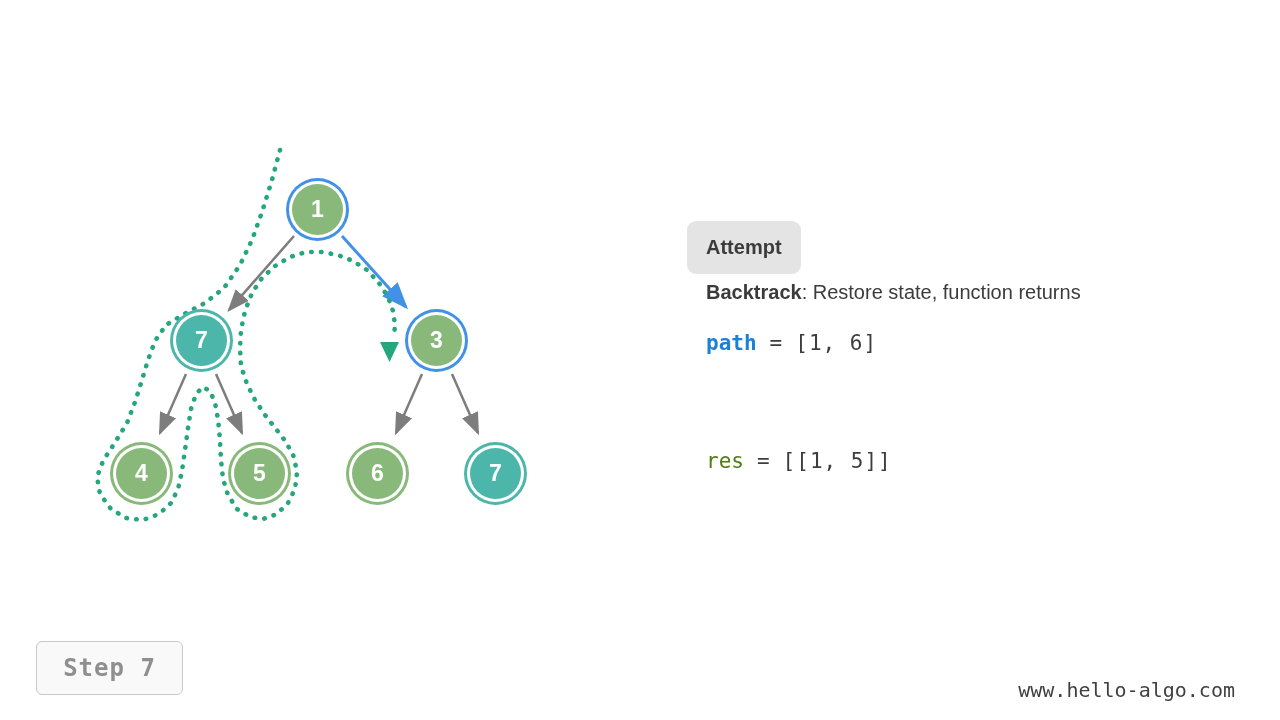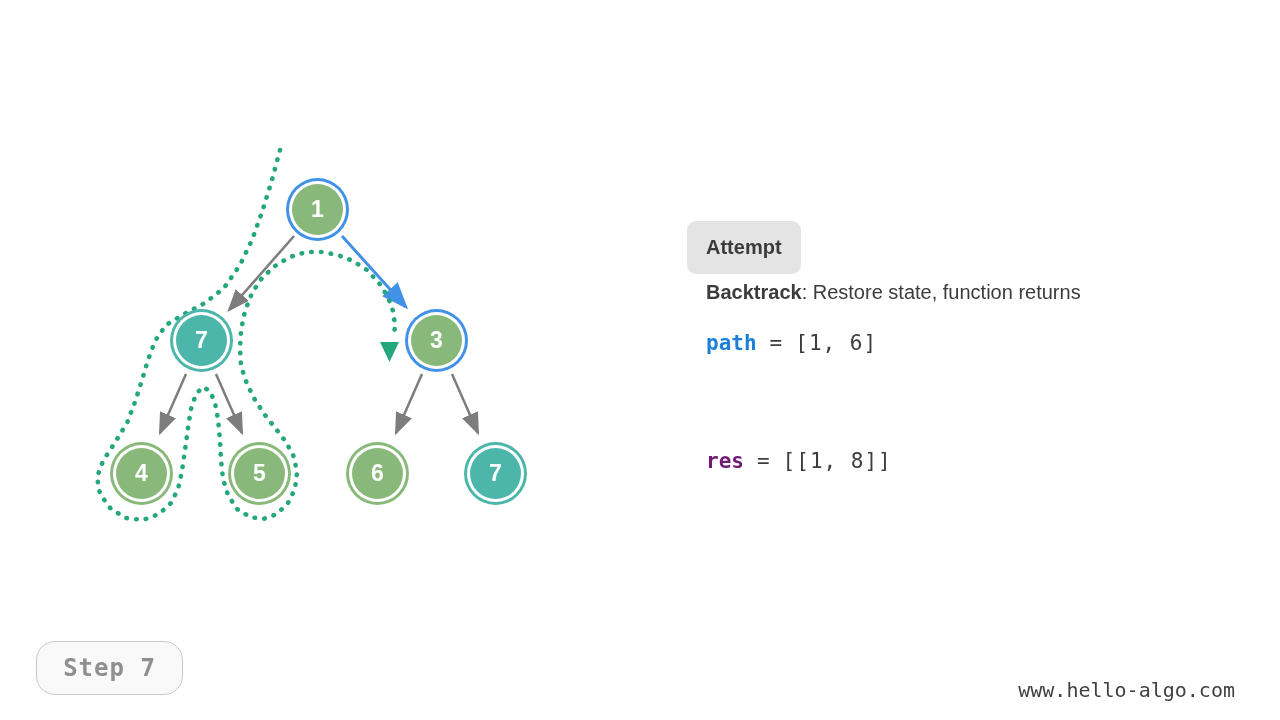--- a/index.html
+++ b/index.html
@@ -41,27 +41,27 @@
   }
   .bold-label{font-weight:bold;}
   .code-line{
     position:absolute;left:706px;height:28px;
     display:flex;align-items:flex-start;gap:13px;
     font-family:"DejaVu Sans Mono",monospace;font-size:21px;color:#3d3d3d;
   }
   .code-path{top:331px;}
   .code-res{top:449px;}
   .var-path{color:#1b80d8;font-weight:bold;}
-  .var-res{color:#701a75;font-weight:bold;}
+  .var-res{color:#4d7c0f;font-weight:normal;}
   .code-val{letter-spacing:1px;white-space:pre;}
   
   .step-badge{
     position:absolute;left:36px;top:641px;width:145px;height:52px;
     display:flex;align-items:center;justify-content:center;
-    border:1.5px solid #c9c9c9;border-radius:19px;background:#f9f9f9;
+    border:1.5px solid #c9c9c9;border-radius:6px;background:#f9f9f9;
     font-family:"DejaVu Sans Mono",monospace;font-weight:bold;
     font-size:24px;color:#8f8f8f;letter-spacing:1px;white-space:pre;
   }
   
   .watermark{
     position:absolute;right:45px;top:678px;
     font-family:"DejaVu Sans Mono",monospace;font-size:20px;color:#404040;
   }
 </style>
 </head>
@@ -142,21 +142,21 @@
     <span class="bold-label">Backtrack</span><span>: Restore state, function returns</span>
   </div>
   <div class="code-line code-path">
     <span class="var-path">path</span>
     <span>=</span>
     <span class="code-val">[1, 6]</span>
   </div>
   <div class="code-line code-res">
     <span class="var-res">res</span>
     <span>=</span>
-    <span class="code-val">[[1, 8]]</span>
+    <span class="code-val">[[1, 5]]</span>
   </div>
 
   <div class="step-badge">
     <span>Step 7</span>
   </div>
 
   <div class="watermark">www.hello-algo.com</div>
 
 </div>
 

